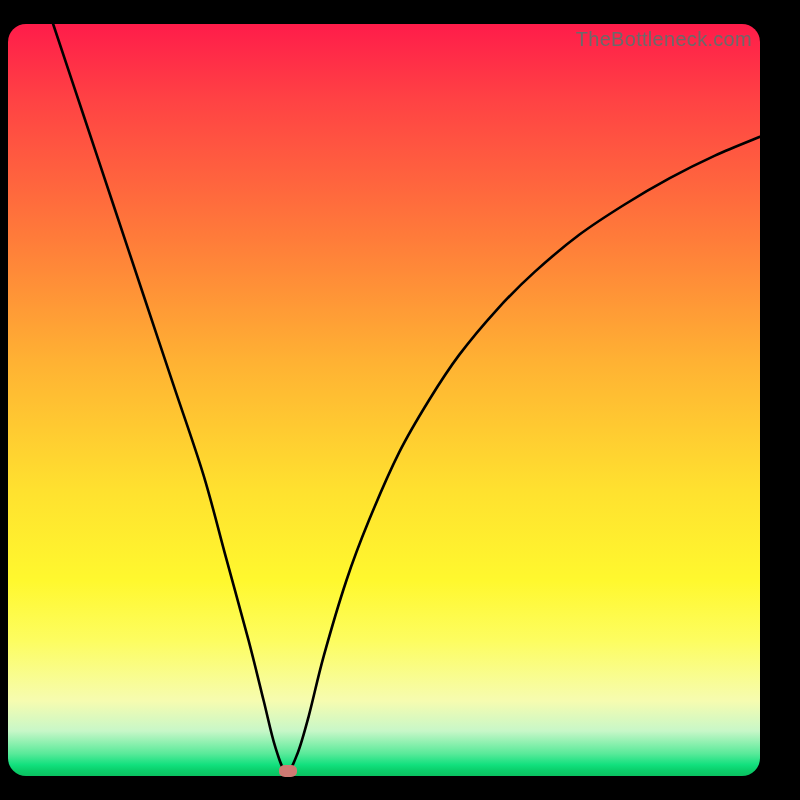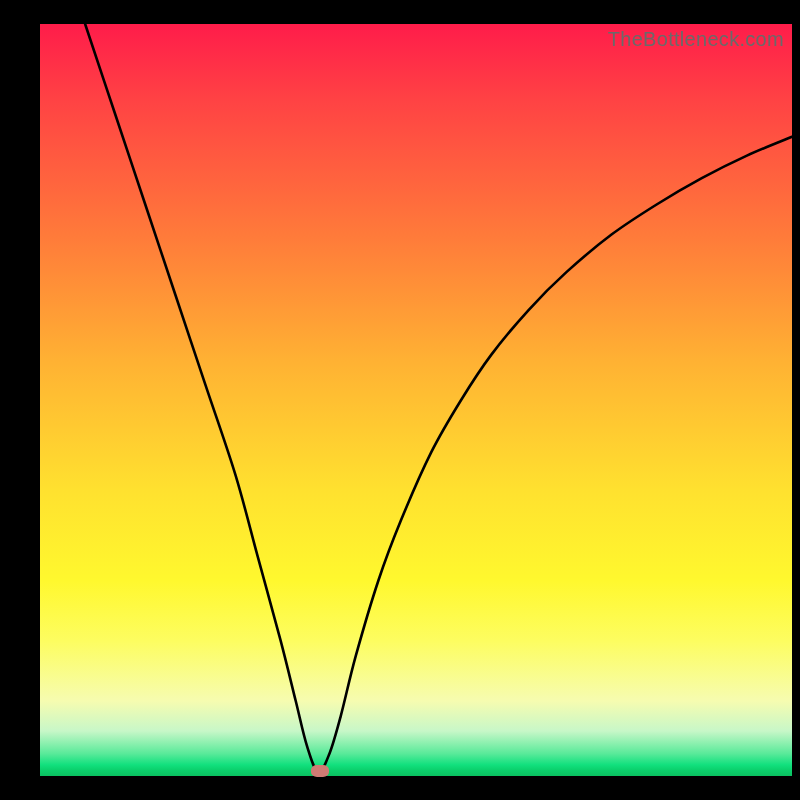--- a/index.html
+++ b/index.html
@@ -12,41 +12,42 @@
     font-family: Arial, Helvetica, sans-serif;
   }
   .stage {
     position: relative;
     width: 800px;
     height: 800px;
     background: #000;
   }
   .plot {
     position: absolute;
-    left: 40px;
+    left: 8px;
     top: 24px;
     width: 752px;
     height: 752px;
     
     background: linear-gradient(
       to bottom,
       #ff1c4a 0%,
       #ff4244 10%,
       #ff7a3a 28%,
       #ffb233 45%,
       #ffe12f 62%,
       #fff82e 74%,
       #fdfd60 82%,
       #f6fcb0 90%,
       #c8f7c8 94%,
       #5aea9a 97%,
       #12e07e 98.5%,
       #0bd06c 99.2%,
       #0ac160 100%
     );
+    border-radius: 18px;
   }
   .watermark {
     position: absolute;
     top: 4px;
     right: 8px;
     color: #6a6a6a;
     font-size: 20px;
     font-weight: 500;
     letter-spacing: 0.3px;
     user-select: none;

